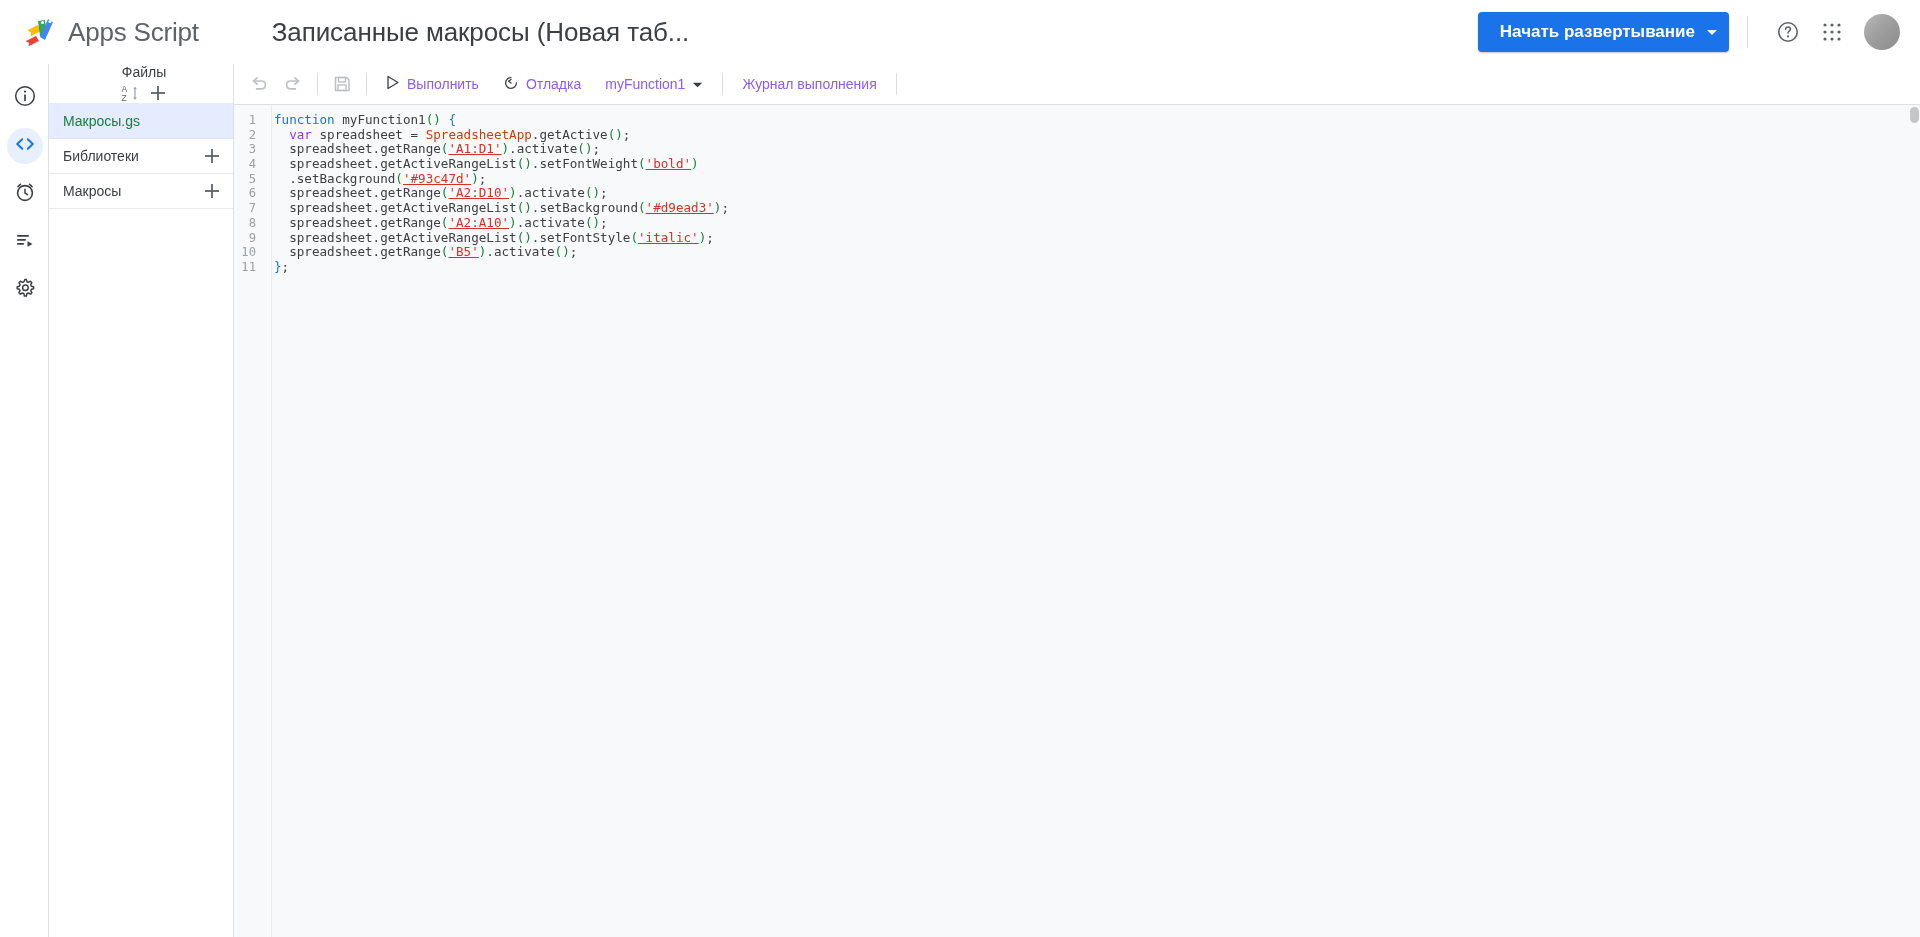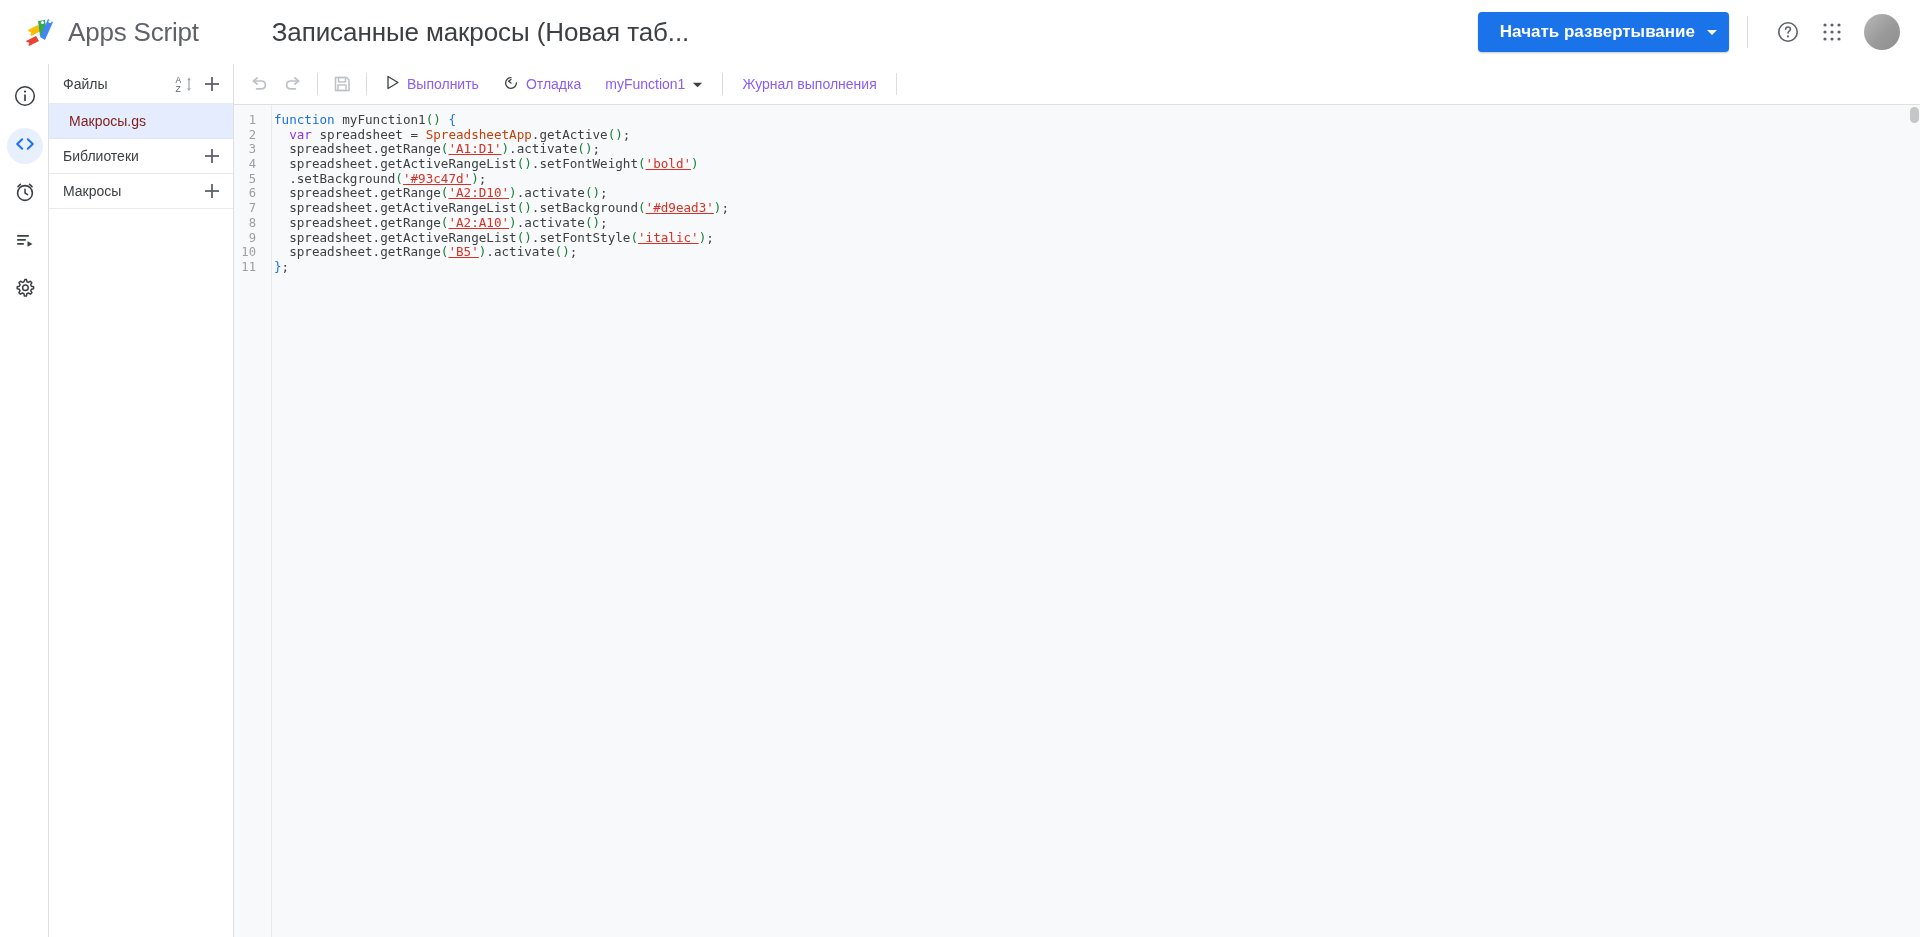--- a/index.html
+++ b/index.html
@@ -100,38 +100,39 @@
     position: absolute; left: 49px; top: 64px;
     width: 185px; height: 873px;
     background: #ffffff;
     border-right: 1px solid #e0e0e0;
   }
   .fp-header {
     height: 40px; display: flex; align-items: center;
     padding: 0 8px 0 14px;
     border-bottom: 1px solid #e8eaed;
     position: relative;
+    flex-direction: column;
   }
   .fp-title { font-size: 14px; color: #3c4043; flex: 1; }
   .fp-icons { display: flex; align-items: center; gap: 2px; }
   .fp-icon {
     width: 26px; height: 26px; border-radius: 50%;
     display: flex; align-items: center; justify-content: center;
     cursor: pointer;
   }
   .fp-row {
     height: 35px; display: flex; align-items: center;
     padding: 0 8px 0 14px;
     border-bottom: 1px solid #e8eaed;
     cursor: pointer;
     position: relative;
   }
   .fp-row .label { font-size: 14px; color: #3c4043; flex: 1; }
   .fp-row.selected { background: #e4ecfd; border-bottom-color: #dbe6fb; }
-  .fp-row.selected .label { color: #7f1d1d; margin-left: 6px; }
+  .fp-row.selected .label { color: #15803d; }
 
   
   .editor-wrap {
     position: absolute; left: 234px; top: 64px;
     width: 1686px; height: 873px;
     background: #ffffff;
   }
   .toolbar {
     height: 41px; display: flex; align-items: center;
     border-bottom: 1px solid #e0e0e0;

